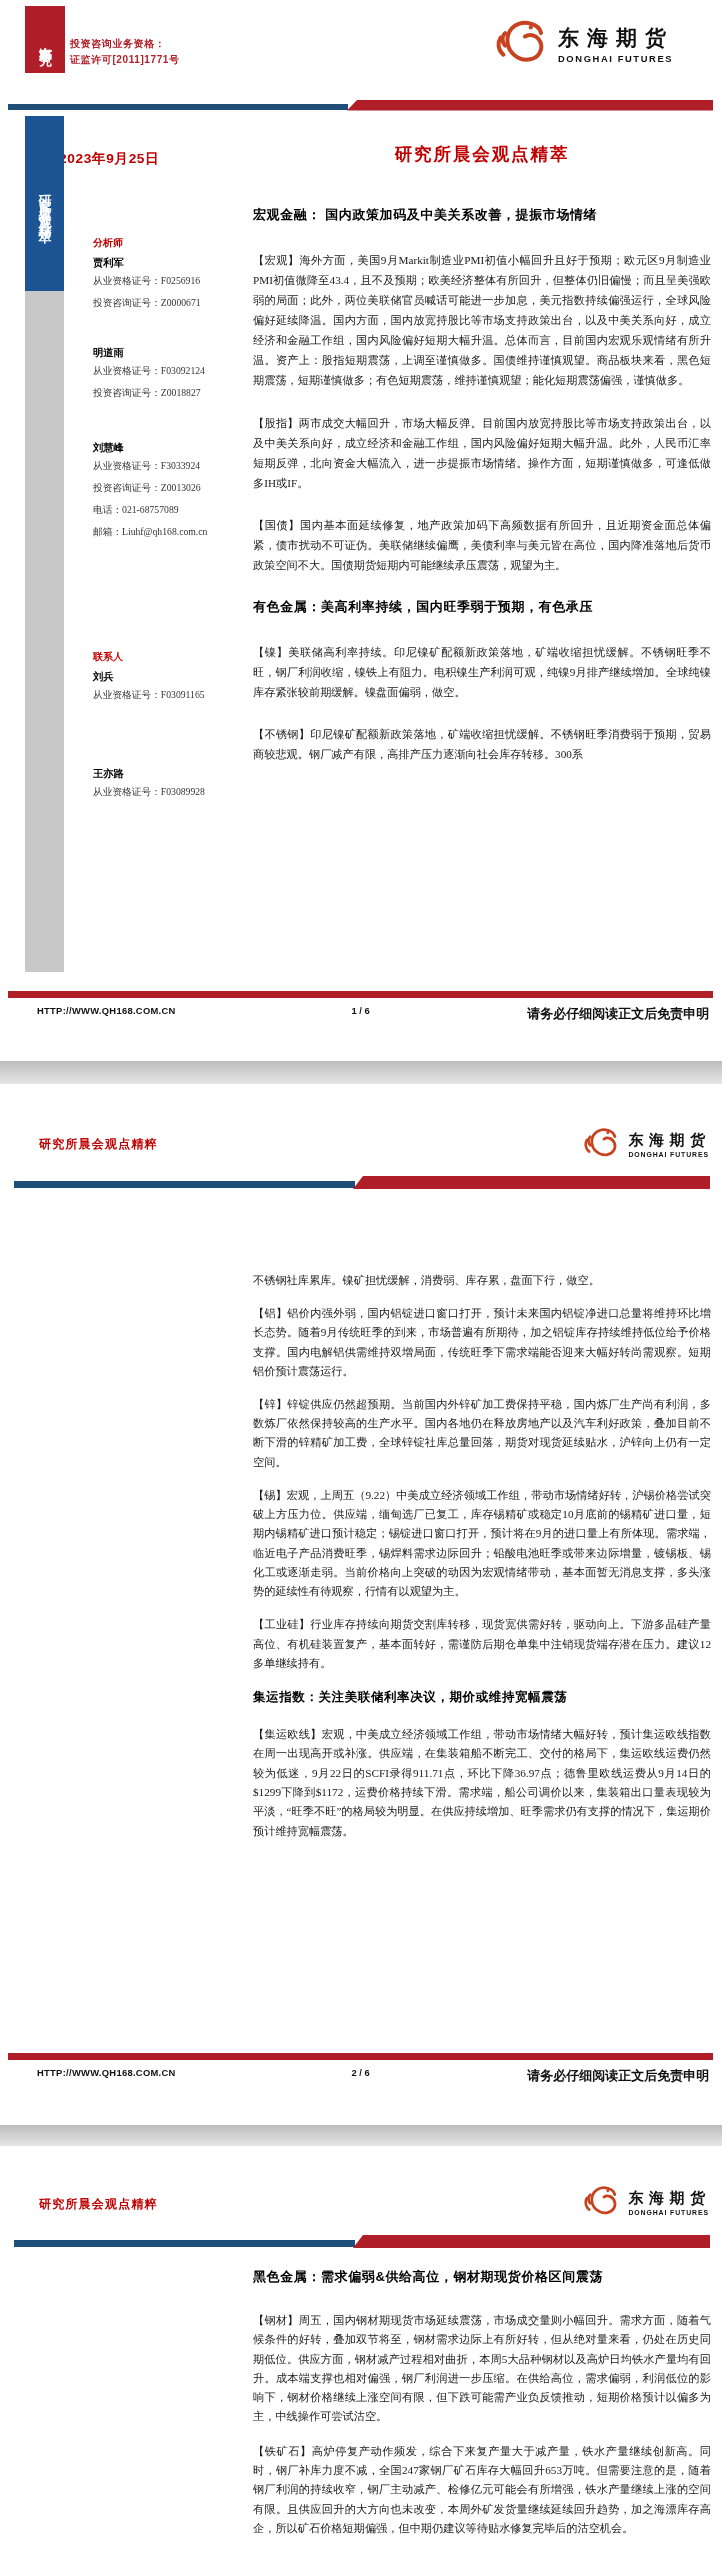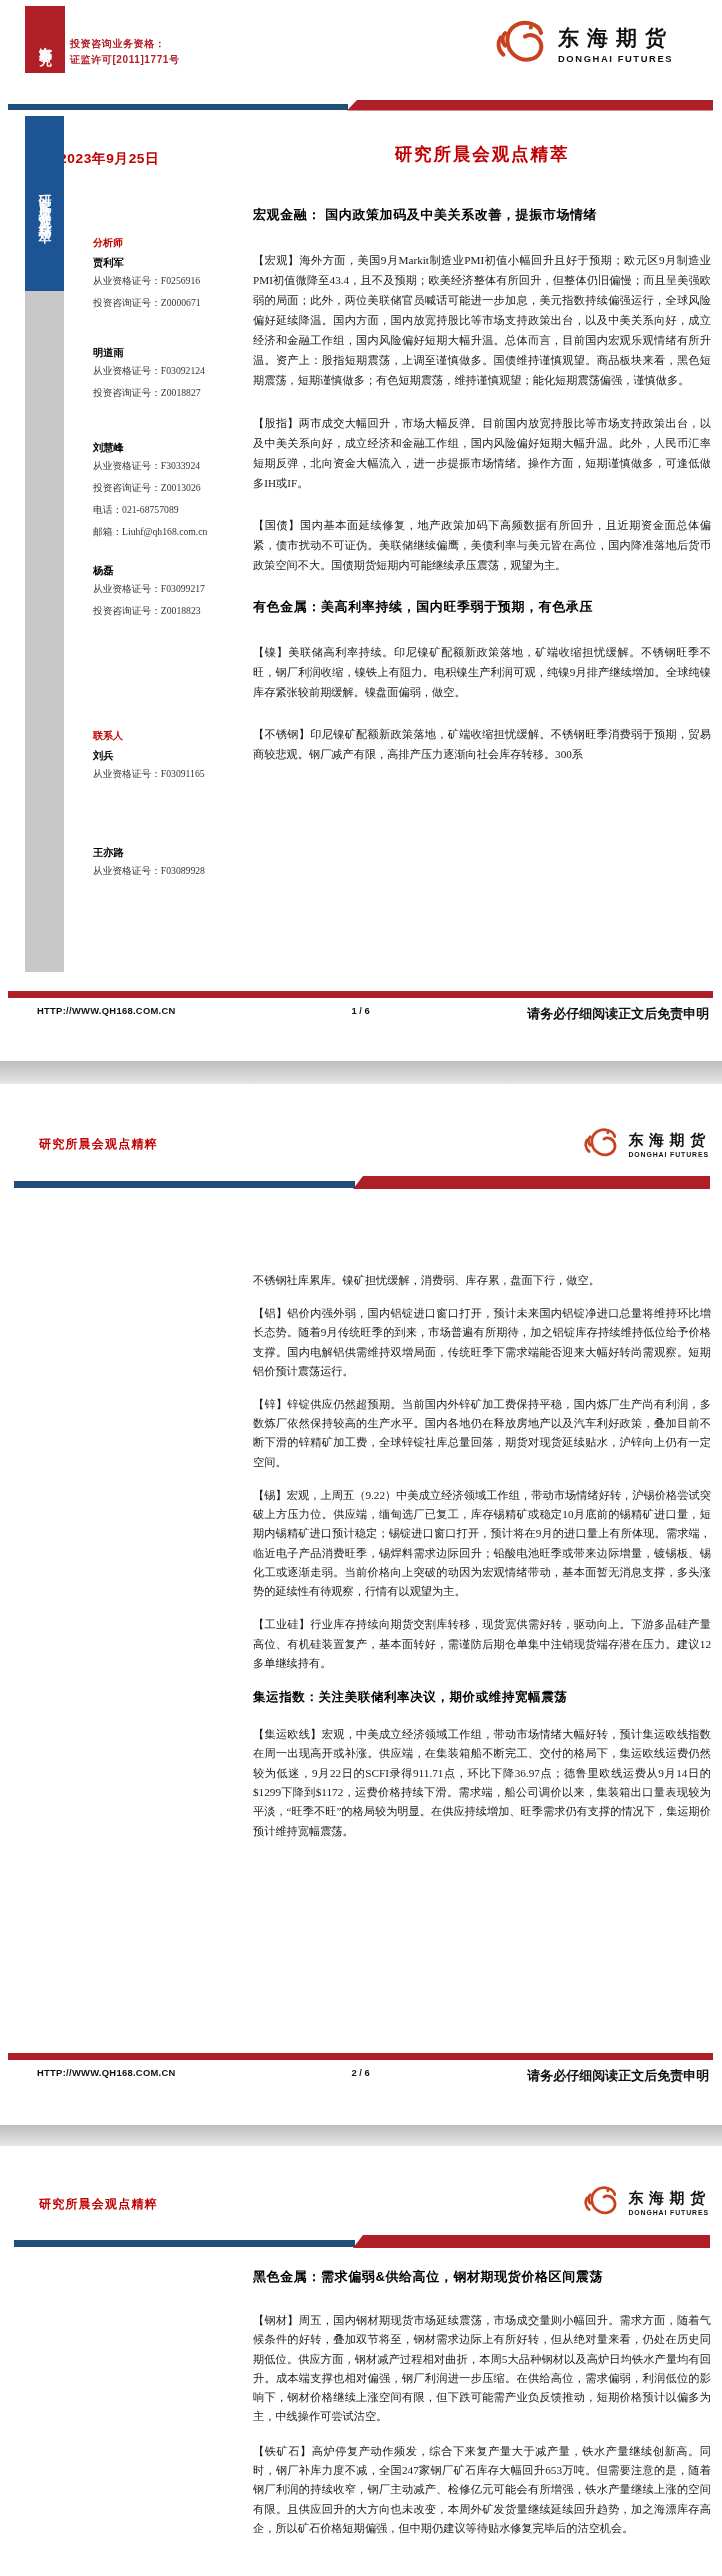--- a/index.html
+++ b/index.html
@@ -144,25 +144,20 @@
       </div>
 
       <div style="margin-top:37px;">
         <div class="an-name">刘慧峰</div>
         <div class="an-line">从业资格证号：F3033924</div>
         <div class="an-line">投资咨询证号：Z0013026</div>
         <div class="an-line">电话：021-68757089</div>
         <div class="an-line">邮箱：Liuhf@qh168.com.cn</div>
       </div>
 
-      <div style="margin-top:21px;">
-        <div class="an-name">杨磊</div>
-        <div class="an-line">从业资格证号：F03099217</div>
-        <div class="an-line">投资咨询证号：Z0018823</div>
-      </div>
 
       <div class="an-label" style="margin-top:107px;">联系人</div>
 
       <div>
         <div class="an-name">刘兵</div>
         <div class="an-line">从业资格证号：F03091165</div>
       </div>
 
       <div style="margin-top:61px;">
         <div class="an-name">王亦路</div>

